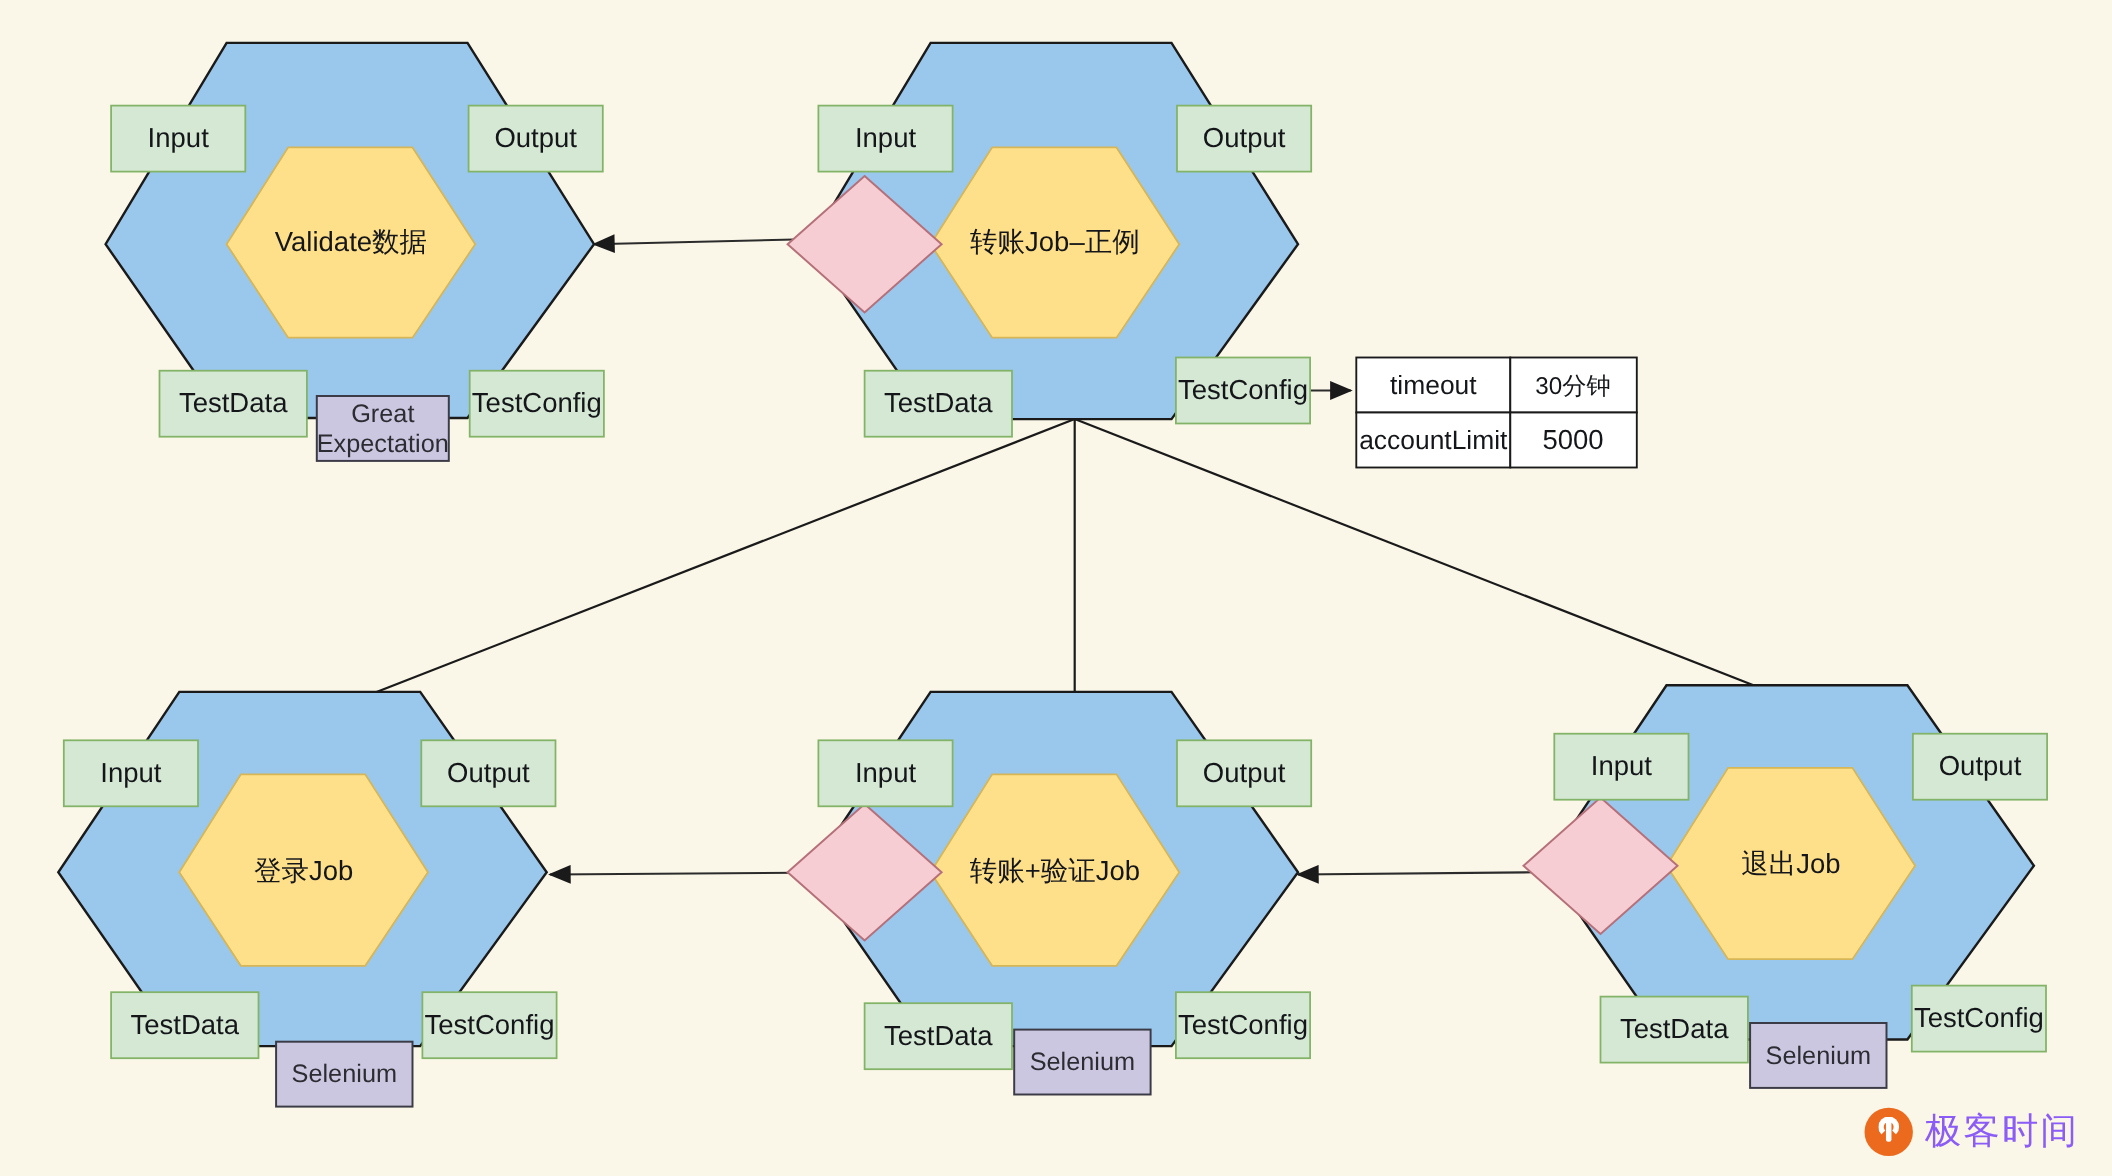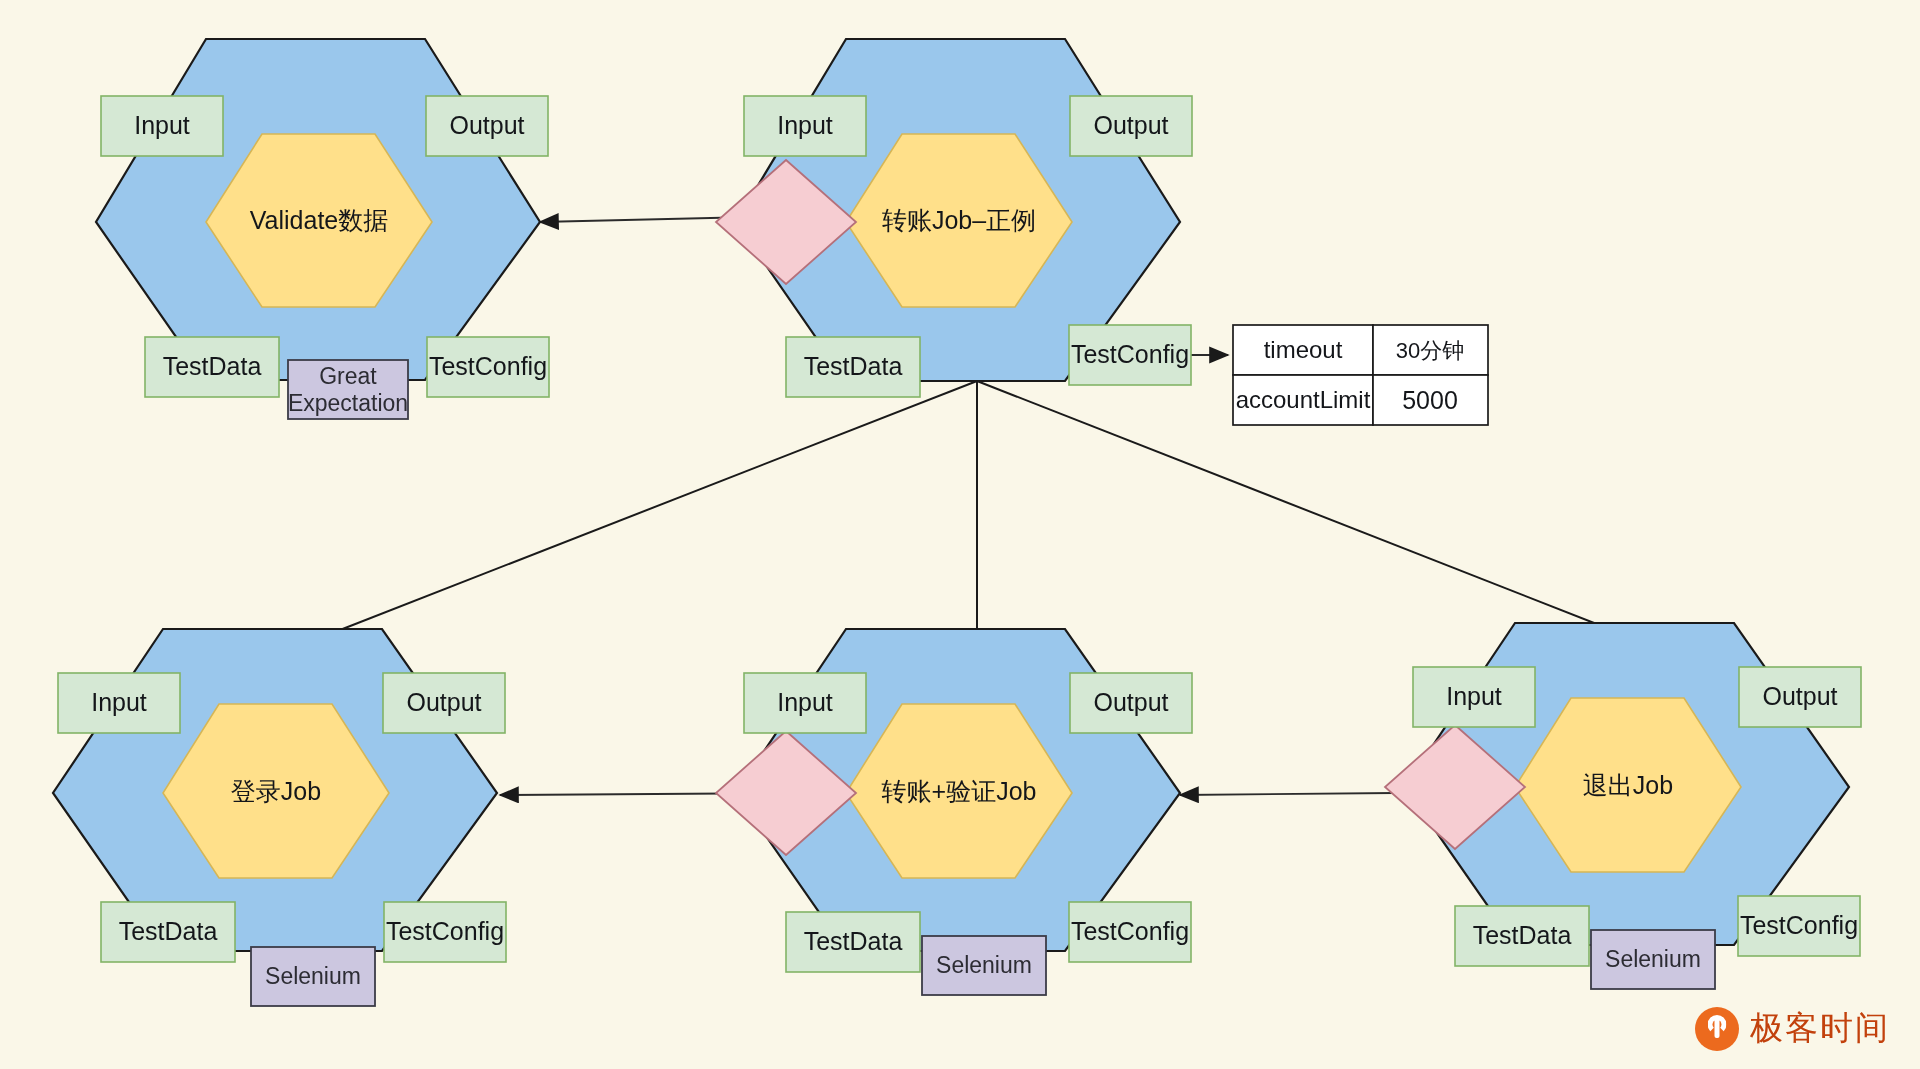--- a/index.html
+++ b/index.html
@@ -119,21 +119,21 @@
     width: 19px;
     height: 19px;
     border: 5px solid #ffffff;
     border-bottom-color: transparent;
     border-radius: 50%;
     box-sizing: border-box;
   }
   #wm-text {
     font-size: 33px;
     letter-spacing: 2px;
-    color: #c2410c;
+    color: #8b5cf6;
     font-family: "DejaVu Sans", "Liberation Sans", sans-serif;
   }
 </style>
 </head>
 <body>
 
 <div id="canvas">
 
   <svg id="diagram" viewBox="0 0 1920 1069">
     <defs>

